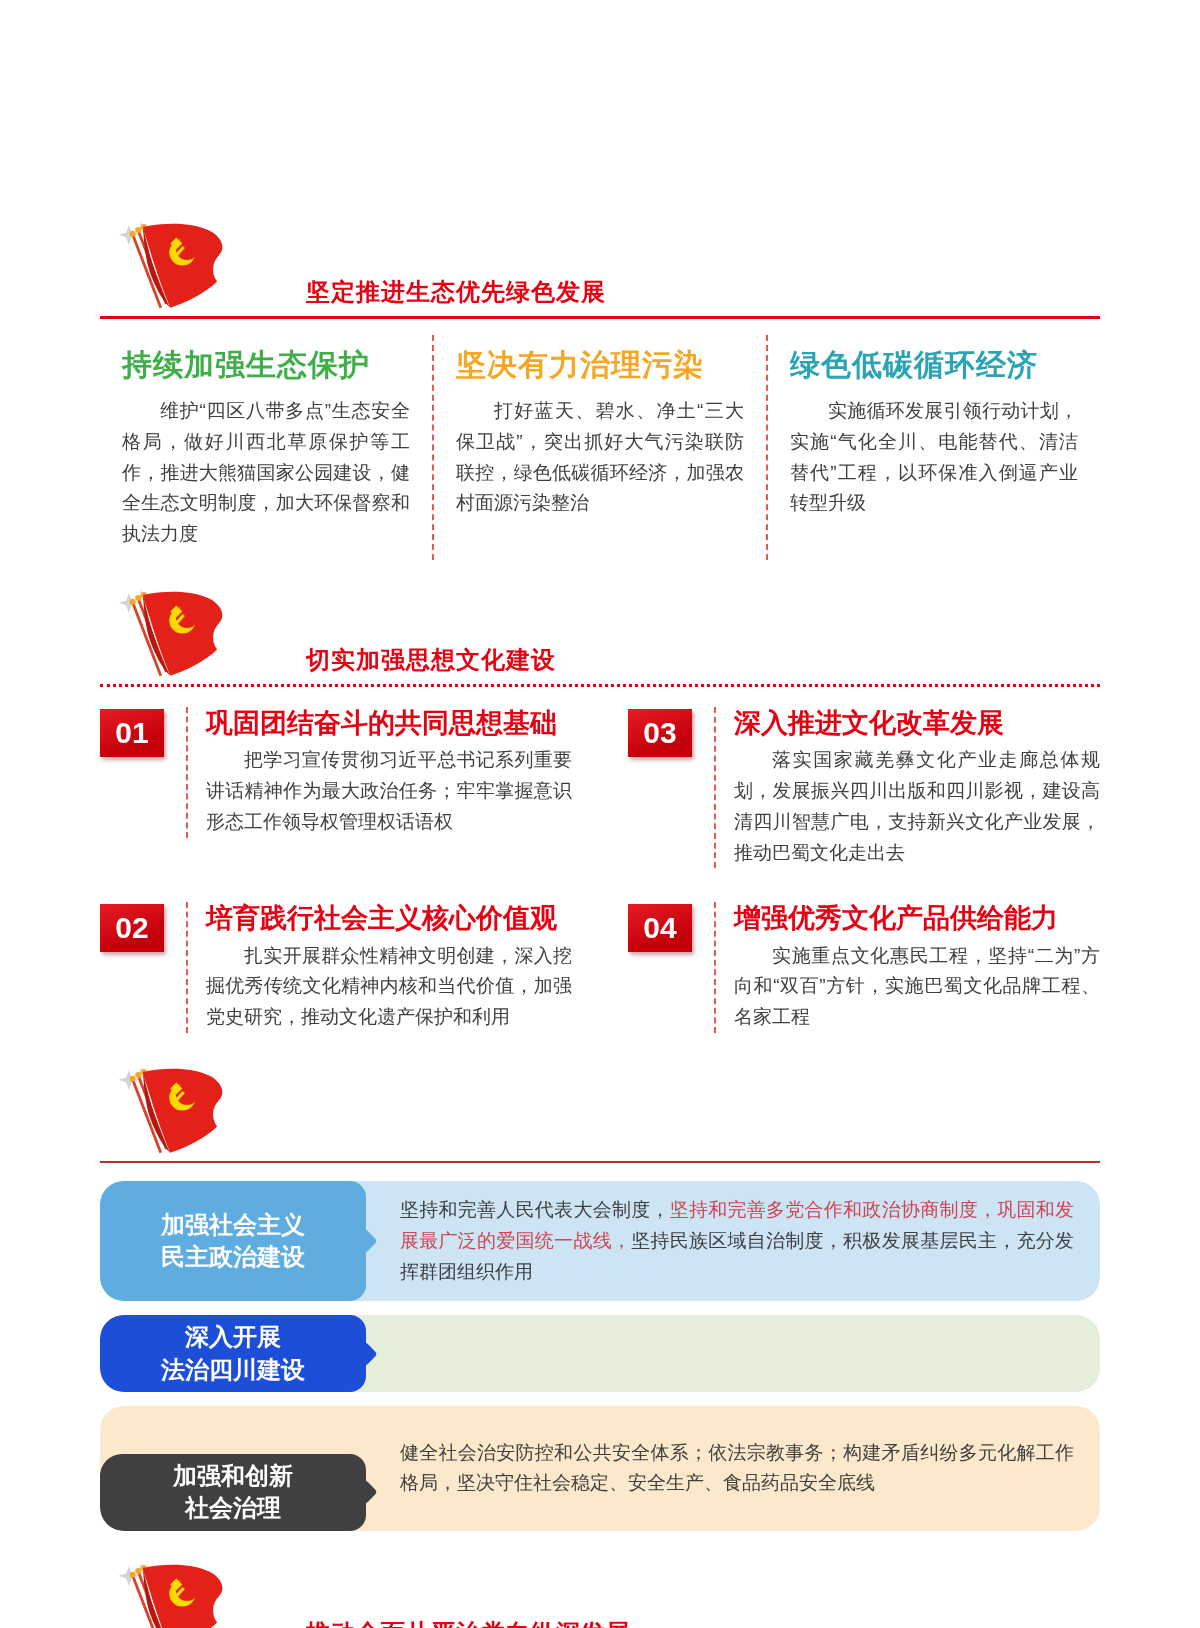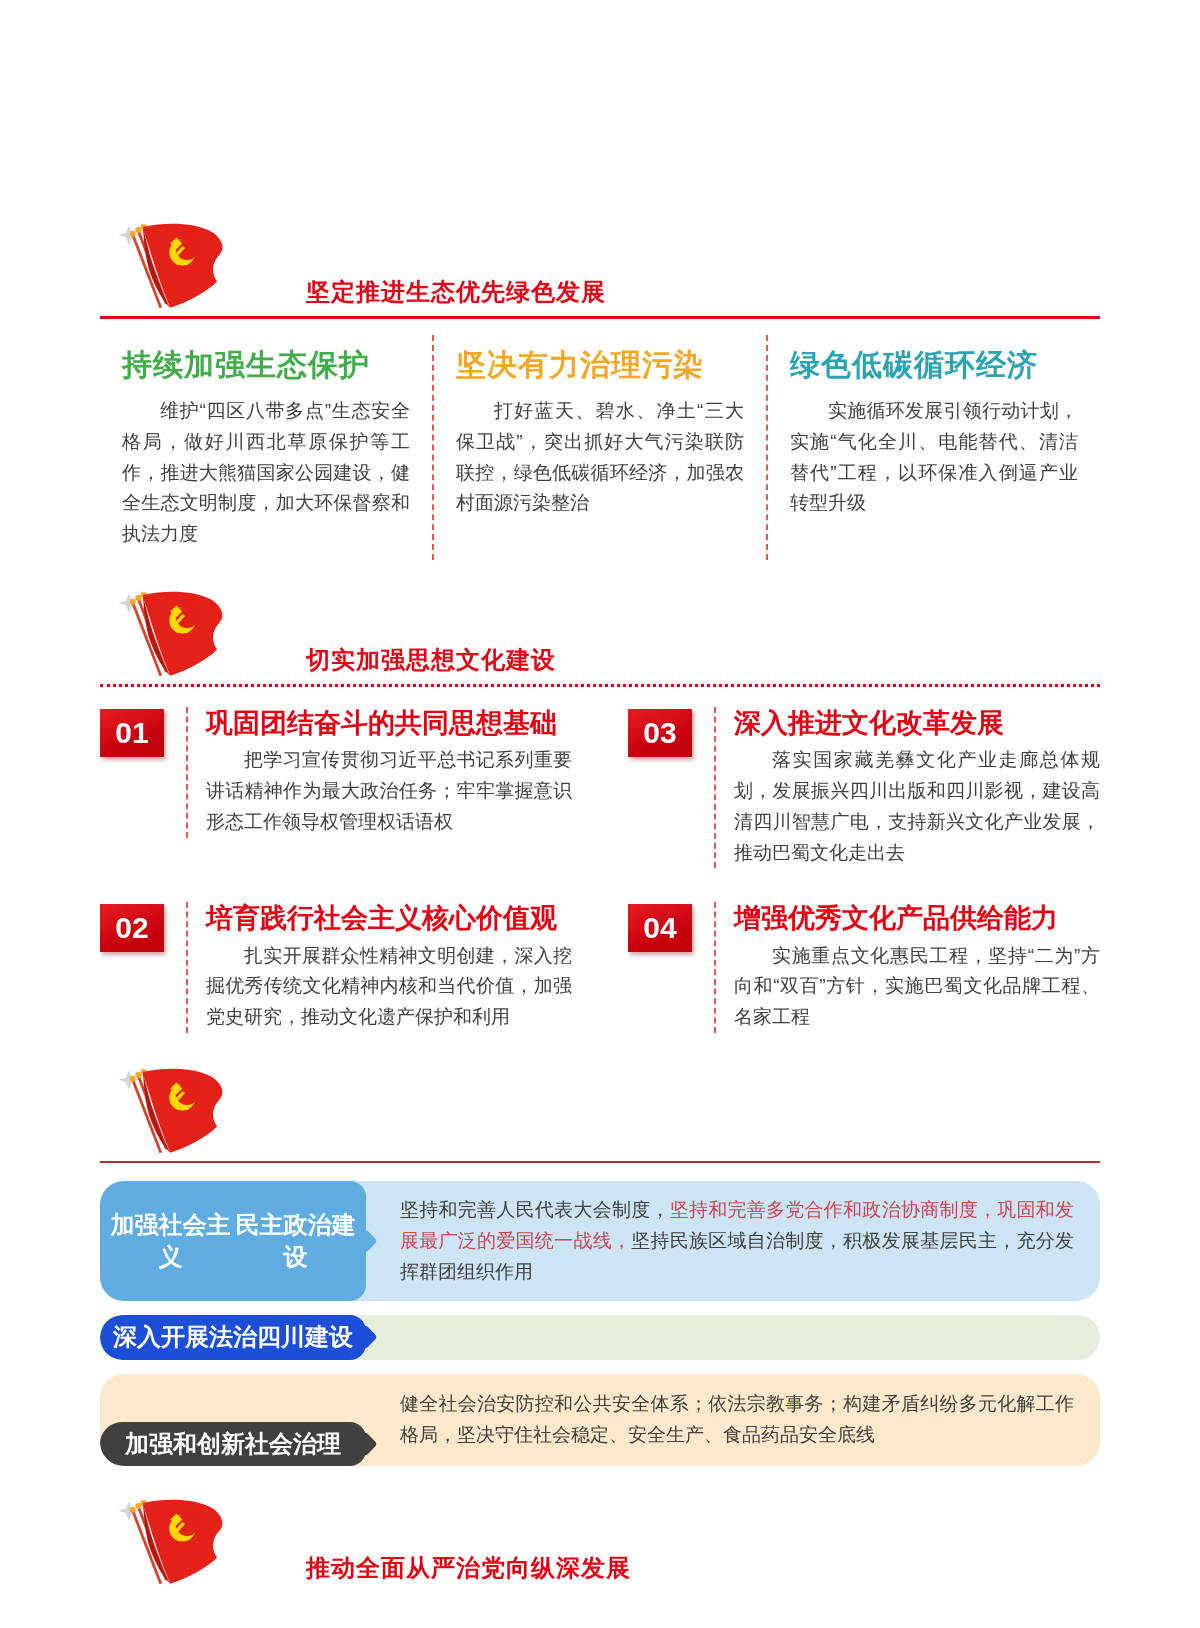--- a/index.html
+++ b/index.html
@@ -38,21 +38,21 @@
   .num-badge{flex:0 0 auto;width:64px;height:48px;margin-top:2px;
     background:linear-gradient(160deg,#e81c24 0%,#c4000b 70%);
     color:#fff;font-size:30px;font-weight:bold;display:flex;align-items:center;justify-content:center;
     box-shadow:2px 3px 4px rgba(120,0,0,.35);}
   .num-body{margin-left:22px;border-left:2px dashed #e05a50;padding-left:18px;}
   .num-head{margin:0 0 6px 0;font-size:27px;font-weight:bold;color:#e60012;line-height:1.2;}
 
   
   .law-rows{margin:18px 0 28px 0;}
   .law-row{display:flex;align-items:stretch;border-radius:24px;overflow:hidden;margin-bottom:14px;}
-  .law-label{flex:0 0 250px;display:flex;flex-direction:row;justify-content:center;align-items:center;
+  .law-label{flex:0 0 250px;display:flex;flex-direction:column;justify-content:center;align-items:center;
     color:#fff;font-size:24px;font-weight:bold;line-height:1.35;text-align:center;
     border-radius:22px 16px 16px 22px;position:relative;padding:6px 8px;}
   .law-label::after{content:"";position:absolute;right:-8px;top:50%;width:18px;height:18px;
     background:inherit;transform:translateY(-50%) rotate(45deg);border-radius:4px;}
   .law-content{flex:1 1 auto;display:flex;align-items:center;padding:14px 26px 14px 34px;}
   .bg-blue-l{background:#cde4f5;} .label-blue{background:#5fade0;}
   .bg-green-l{background:#e5eeda;} .label-green{background:#1d4ed8;}
   .bg-orange-l{background:#fce9cb;} .label-orange{background:#404040;margin-top:48px;}
 </style>
 </head>

